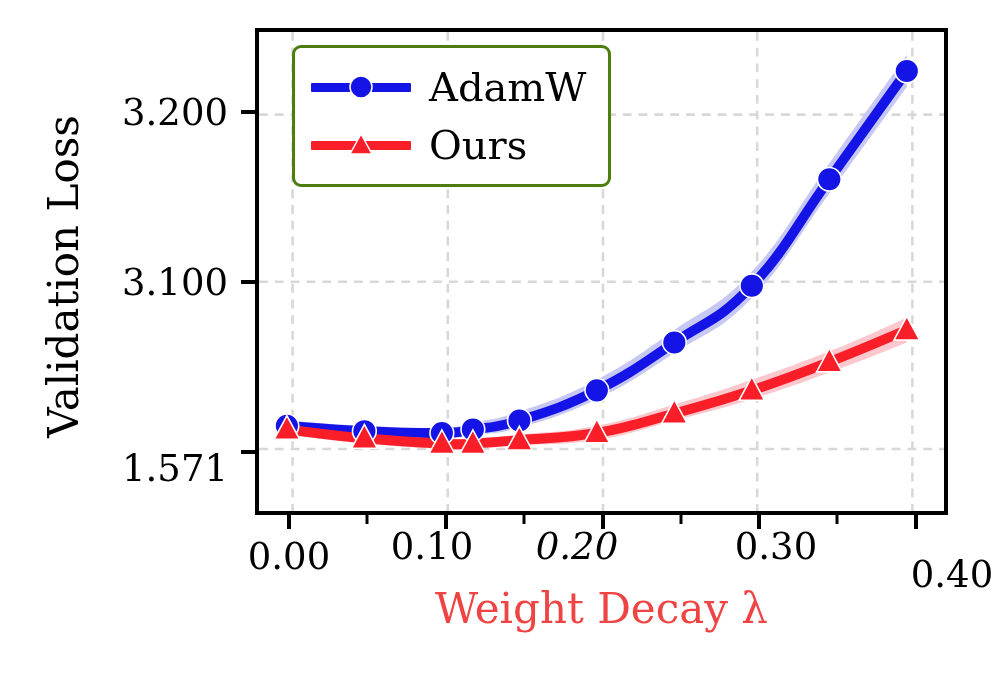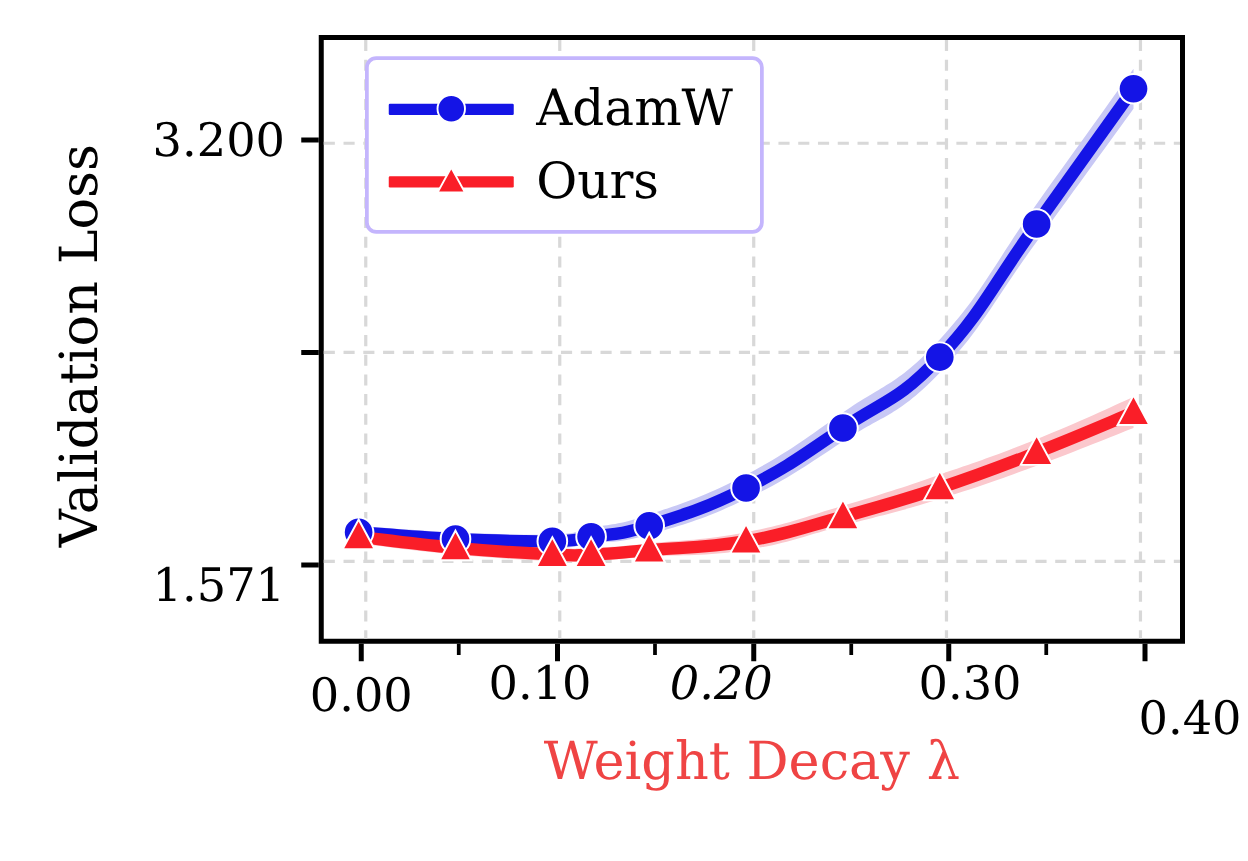--- a/index.html
+++ b/index.html
@@ -92,21 +92,21 @@
     font-size: 42px;
     color: #000000;
     transform: rotate(-90deg);
     white-space: nowrap;
   }
   
   #legend {
     position: absolute;
     left: 292px;
     top: 45px;
-    border: 3px solid #c4b5fd;
+    border: 3px solid #4d7c0f;
     border-radius: 9px;
     background: #ffffff;
     padding: 10px 22px 10px 16px;
     box-sizing: border-box;
   }
   .legend-row {
     display: flex;
     align-items: center;
     height: 58px;
   }
@@ -137,20 +137,21 @@
     white-space: nowrap;
   }
 </style>
 </head>
 <body>
 
 <div id="figure">
 
   <div id="ytick-labels">
     <div class="ytick-label" style="top:94px;">3.200</div>
+    <div class="ytick-label" style="top:264px;">3.100</div>
     <div class="ytick-label" style="top:450px;">1.571</div>
   </div>
 
   <div id="ylabel">Validation Loss</div>
 
   <div id="plot-area">
 
     <svg id="grid-svg" viewBox="0 0 693 487" preserveAspectRatio="none">
       <g stroke="#d8d8d8" stroke-width="2.6" stroke-dasharray="9,7" fill="none">
         <line x1="34" y1="0" x2="34" y2="487"></line>

